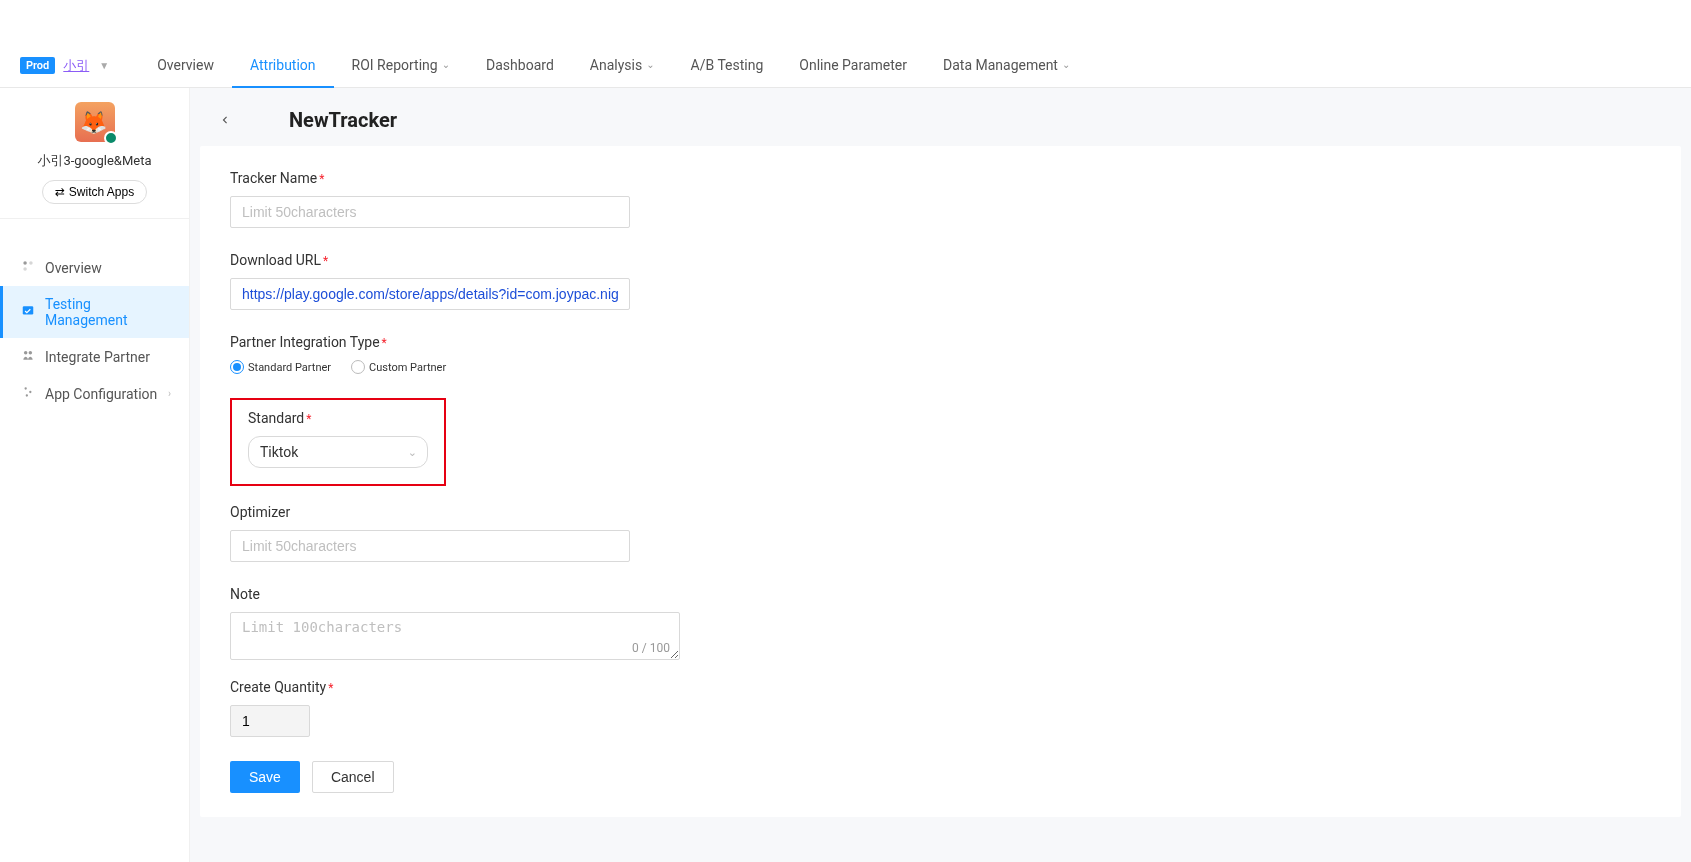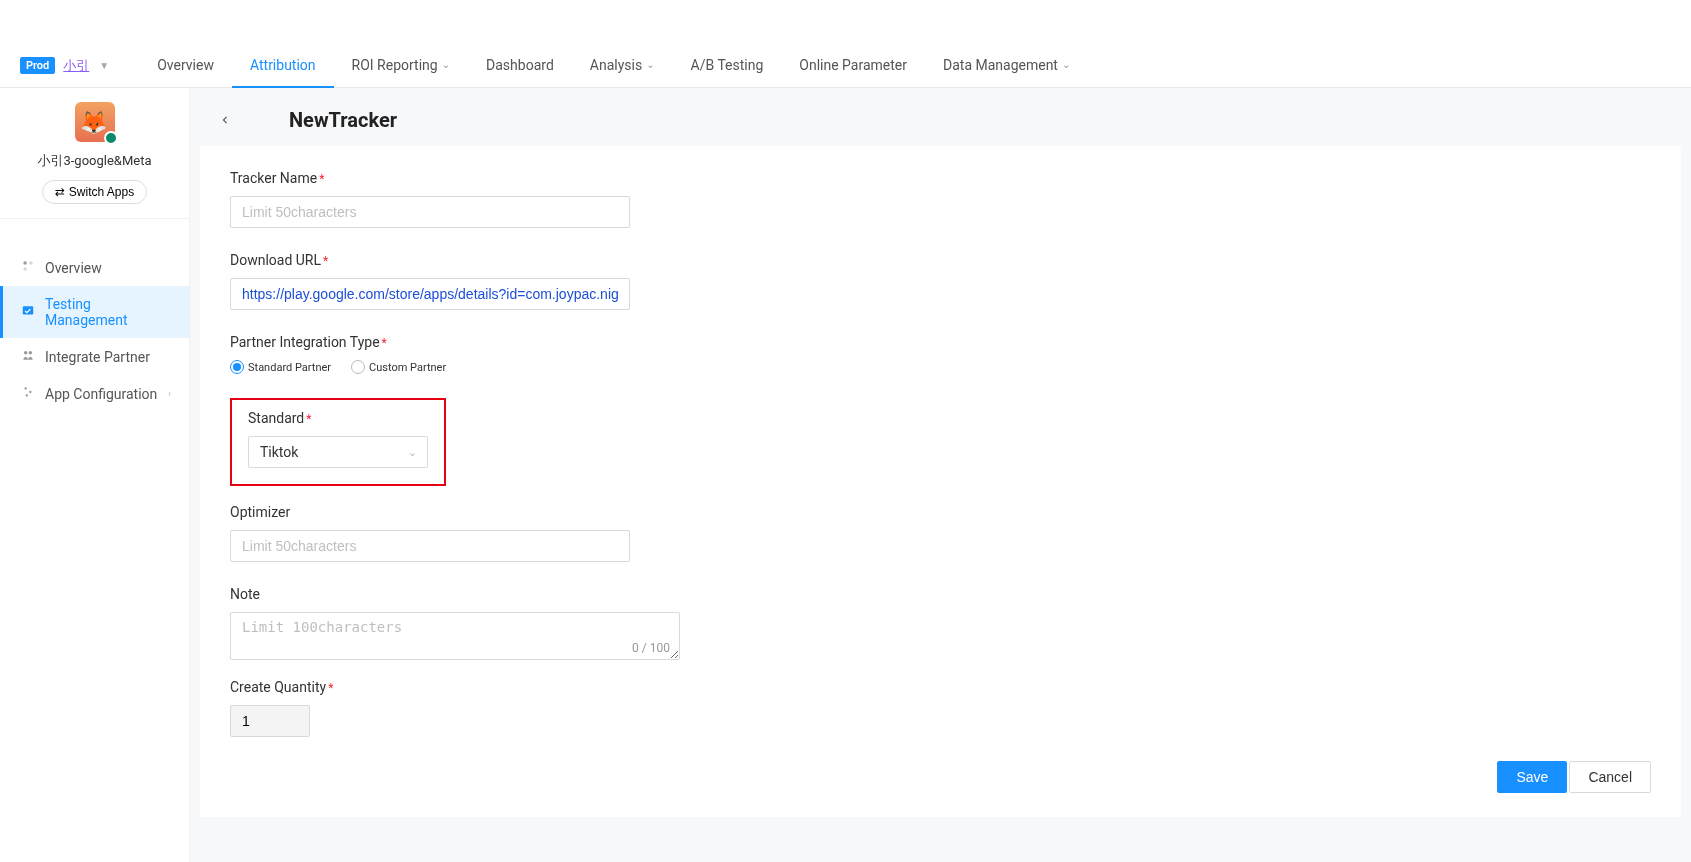--- a/index.html
+++ b/index.html
@@ -40,35 +40,35 @@
 
     .card { background:#fff; margin: 0 10px 20px 10px; border-radius: 2px; padding: 24px 30px; }
     .form-group { margin-bottom: 24px; }
     .form-label { display:block; font-size: 14px; color:#333; margin-bottom: 10px; }
     .required-star { color:#f5222d; margin-left:2px; font-size:12px; }
     .text-input { width: 400px; height: 32px; padding: 4px 11px; border: 1px solid #d9d9d9; border-radius: 2px; font-size: 14px; color:#1d4ed8; }
     .text-input::placeholder { color:#bfbfbf; }
     .text-area { width: 450px; height: 48px; padding: 6px 11px; border:1px solid #d9d9d9; border-radius:2px; font-size:14px; resize: both; }
     .text-area::placeholder { color:#bfbfbf; }
     .counter { width:450px; text-align:right; font-size:12px; color:#999; margin-top:-22px; padding-right:10px; pointer-events:none; }
-    .select { width: 180px; height: 32px; border:1px solid #d9d9d9; border-radius:2px; padding: 4px 28px 4px 11px; font-size:14px; position:relative; display:flex; align-items:center; cursor:pointer; background:#fff; }
+    .select { width: 180px; height: 32px; border:1px solid #d9d9d9; border-radius:12px; padding: 4px 28px 4px 11px; font-size:14px; position:relative; display:flex; align-items:center; cursor:pointer; background:#fff; }
     .select-arrow { position:absolute; right:10px; color:#bbb; font-size:11px; }
 
     .radio-group { display:flex; gap:20px; align-items:center; }
     .radio-item { display:flex; align-items:center; gap:4px; cursor:pointer; font-size:11px; }
     .radio-circle { width:14px; height:14px; border-radius:50%; border:1px solid #bbb; display:flex; align-items:center; justify-content:center; }
     .radio-item.selected .radio-circle { border-color:#1890ff; }
     .radio-dot { width:8px; height:8px; border-radius:50%; background:#1890ff; display:none; }
     .radio-item.selected .radio-dot { display:block; }
 
     .highlighted-box { border: 2px solid #e60012; padding: 10px 16px 16px 16px; display:inline-block; margin-bottom: 18px; }
 
     .num-input { width: 80px; height: 32px; padding: 4px 11px; border:1px solid #d9d9d9; border-radius:2px; font-size:14px; background:#f4f4f4; }
 
-    .btn-row { display:flex; gap:2px;justify-content:flex-end; }
+    .btn-row { display:flex; gap:12px; }
     .btn { height: 32px; padding: 0 18px; border-radius:2px; font-size:14px; cursor:pointer; border:1px solid transparent; }
     .btn-primary { background:#1890ff; color:#fff; }
     .btn-default { background:#fff; color:#333; border-color:#d9d9d9; }
 
     
     .svg-icon { fill: currentColor; }
   </style>
 </head>
 <body>
 

